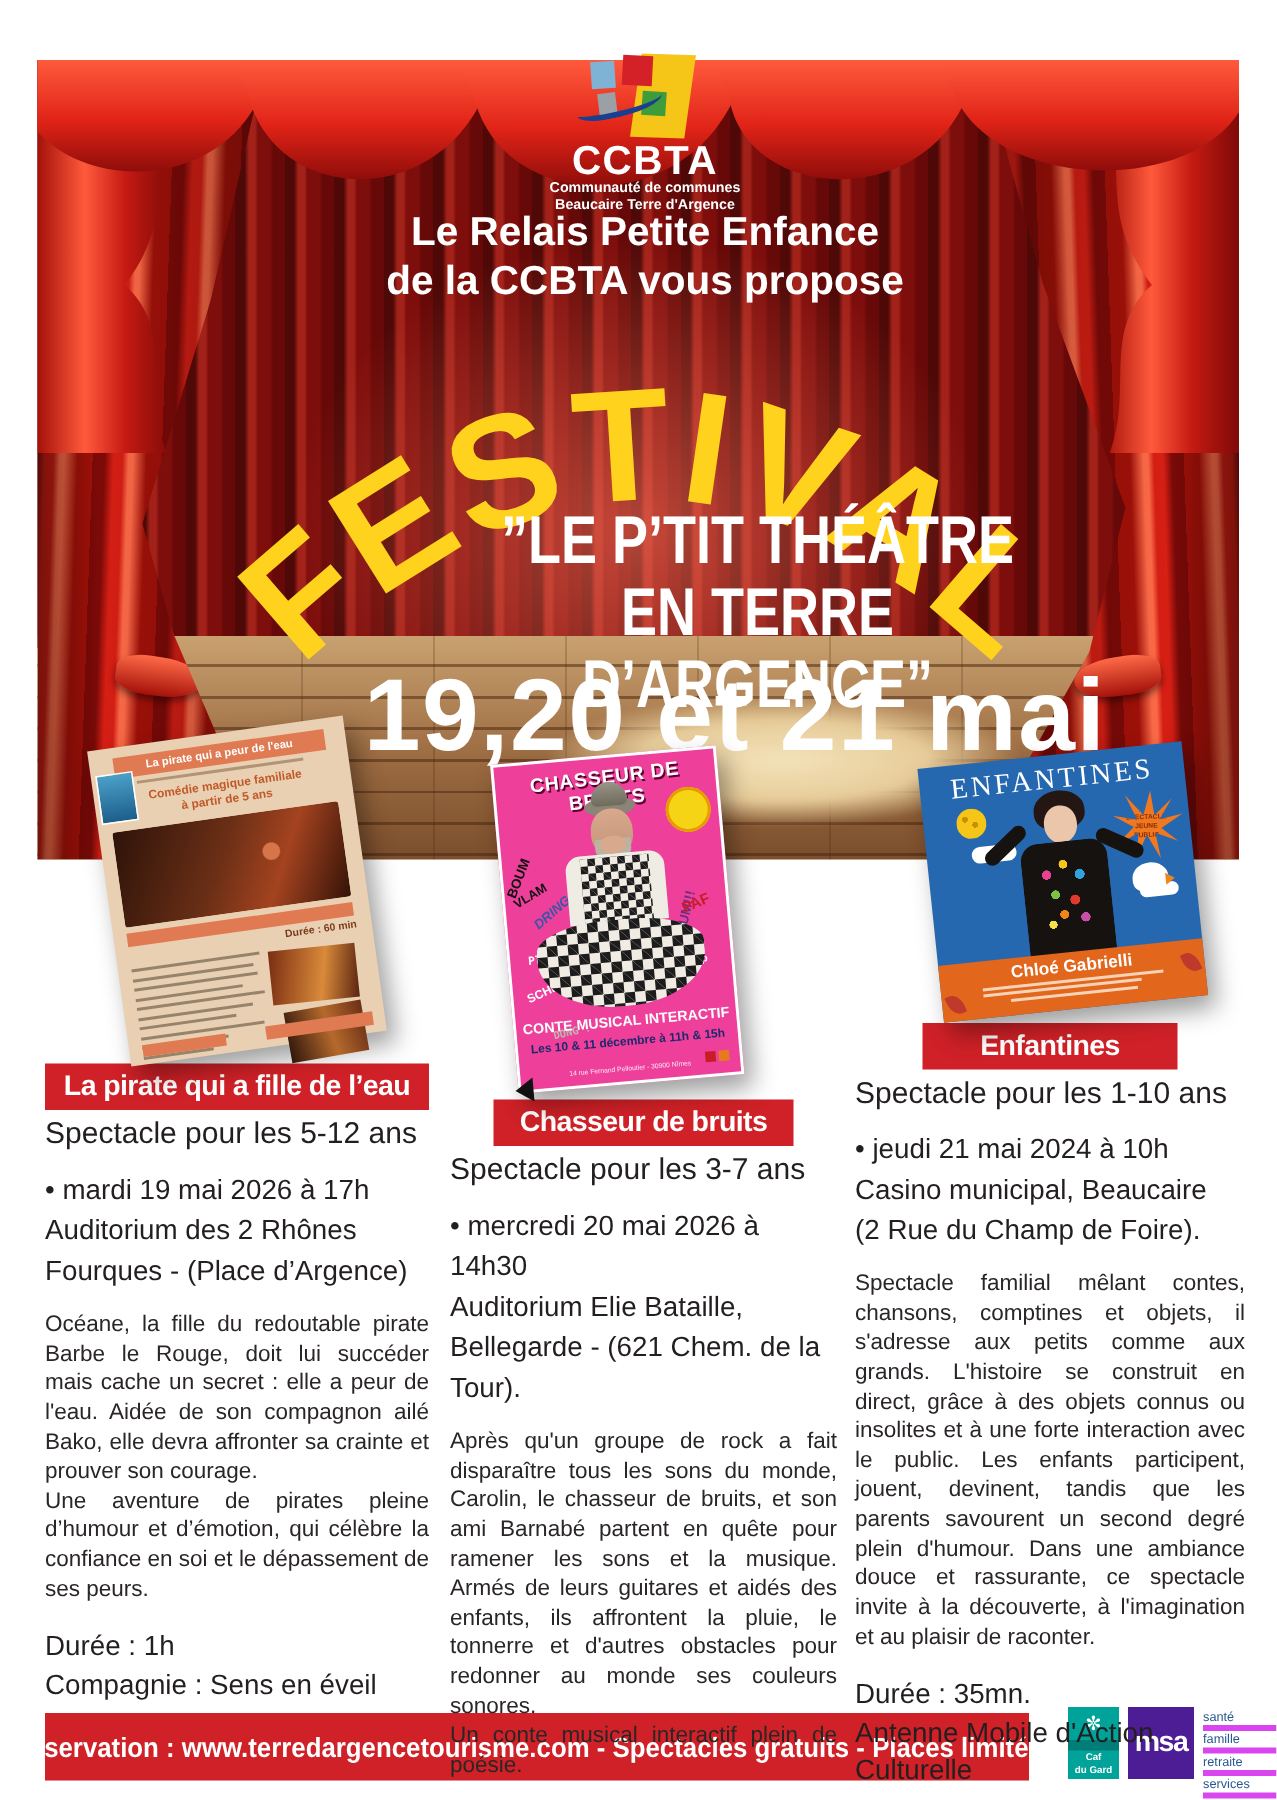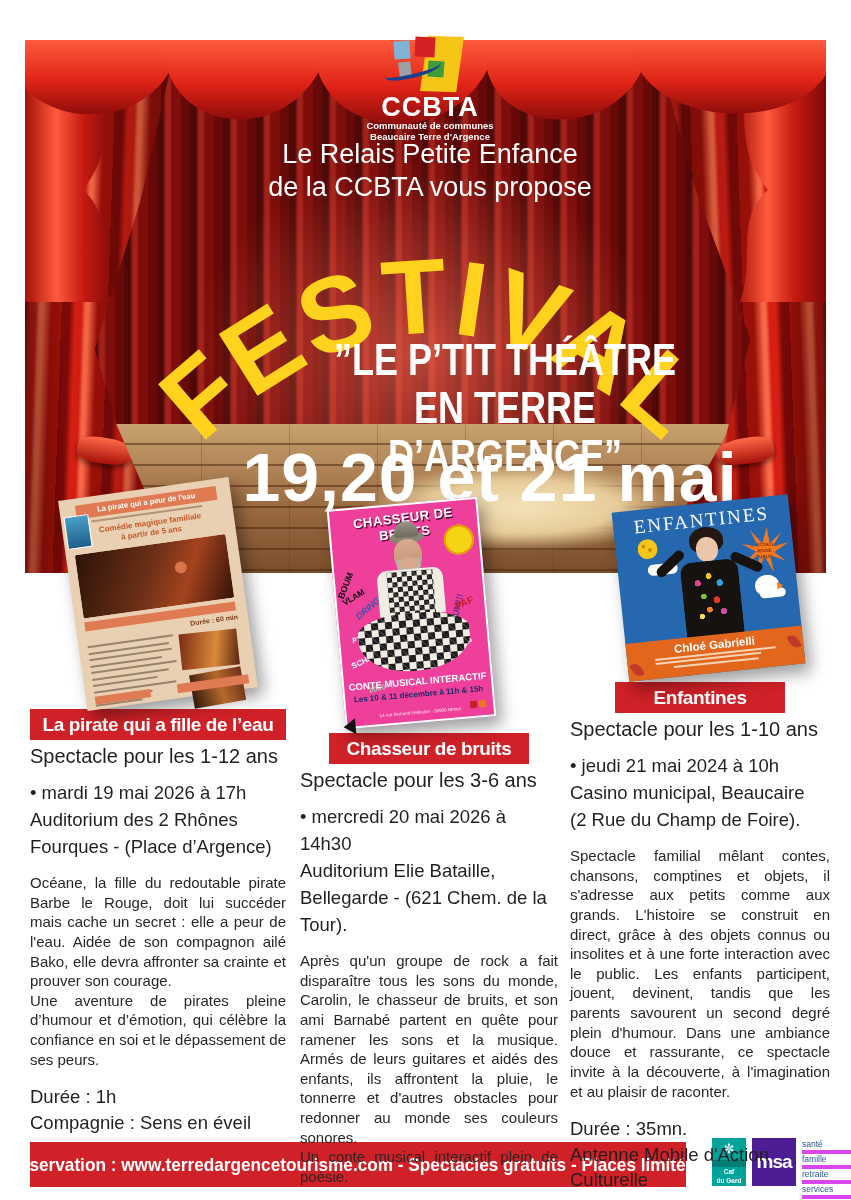--- a/index.html
+++ b/index.html
@@ -42,21 +42,21 @@
   .lm-red{left:27px;top:1px;width:20px;height:20px;background:#d42027;transform:rotate(3deg);}
   .lm-gray{left:11px;top:26px;width:12px;height:16px;background:#9aa0a6;transform:rotate(-7deg);}
   .lm-green{left:40px;top:25px;width:16px;height:16px;background:#3f9c3a;transform:rotate(4deg);}
   .lm-swoosh{left:-4px;top:26px;width:58px;height:12px;border-bottom:4px solid #1b3f8f;
     border-radius:0 0 70% 40%;transform:rotate(-11deg);}
   .logo-acronym{left:330px;top:92px;width:200px;text-align:center;color:#fff;
     font-size:27px;font-weight:bold;letter-spacing:1px;}
   .logo-org{left:305px;top:121px;width:250px;text-align:center;color:#fff;
     font-size:9.5px;font-weight:bold;line-height:1.15;}
   .intro{left:245px;top:138px;width:370px;text-align:center;color:#fff;
-    font-size:27px;font-weight:normal;line-height:1.22;}
+    font-size:27px;font-weight:bold;line-height:1.22;}
   .festival-svg{left:148px;top:186px;width:570px;height:330px;}
   .subtitle{left:240px;top:336px;width:530px;text-align:center;color:#fff;font-weight:bold;
     font-size:45px;line-height:1.07;transform:scaleX(.8);transform-origin:50% 0;letter-spacing:0px;}
   .dates{left:120px;top:438px;width:740px;text-align:center;color:#fff;
     font-size:68px;font-weight:bold;letter-spacing:1px;}
 
   
   .thumb{position:absolute;z-index:20;box-shadow:5px 9px 16px rgba(0,0,0,.38);}
   .thumb *{position:absolute;}
   
@@ -337,33 +337,33 @@
     <div class="te-artist">Chloé Gabrielli</div>
     <div class="te-lines">
       <i></i>
         <i style="width:88%"></i>
         <i style="width:70%;margin-left:15%"></i>
     </div>
   </div>
 
   <div class="col col1">
     <div class="col-bar">La pirate qui a fille de l’eau</div>
-    <div class="audience">Spectacle pour les 1-12 ans</div>
+    <div class="audience">Spectacle pour les 5-12 ans</div>
     <div class="event">• mardi 19 mai 2026 à 17h
 Auditorium des 2 Rhônes
 Fourques - (Place d’Argence)</div>
     <div class="body-text">Océane, la fille du redoutable pirate Barbe le Rouge, doit lui succéder mais cache un secret : elle a peur de l'eau. Aidée de son compagnon ailé Bako, elle devra affronter sa crainte et prouver son courage.
 Une aventure de pirates pleine d’humour et d’émotion, qui célèbre la confiance en soi et le dépassement de ses peurs.</div>
     <div class="credits">Durée : 1h
 Compagnie : Sens en éveil</div>
   </div>
 
   <div class="col col2">
     <div class="col-bar">Chasseur de bruits</div>
-    <div class="audience">Spectacle pour les 3-6 ans</div>
+    <div class="audience">Spectacle pour les 3-7 ans</div>
     <div class="event">• mercredi 20 mai 2026 à 14h30
 Auditorium Elie Bataille,
 Bellegarde - (621 Chem. de la Tour).</div>
     <div class="body-text">Après qu'un groupe de rock a fait disparaître tous les sons du monde, Carolin, le chasseur de bruits, et son ami Barnabé partent en quête pour ramener les sons et la musique. Armés de leurs guitares et aidés des enfants, ils affrontent la pluie, le tonnerre et d'autres obstacles pour redonner au monde ses couleurs sonores.
 Un conte musical interactif plein de poésie.</div>
 
   </div>
 
   <div class="col col3">
     <div class="col-bar">Enfantines</div>

